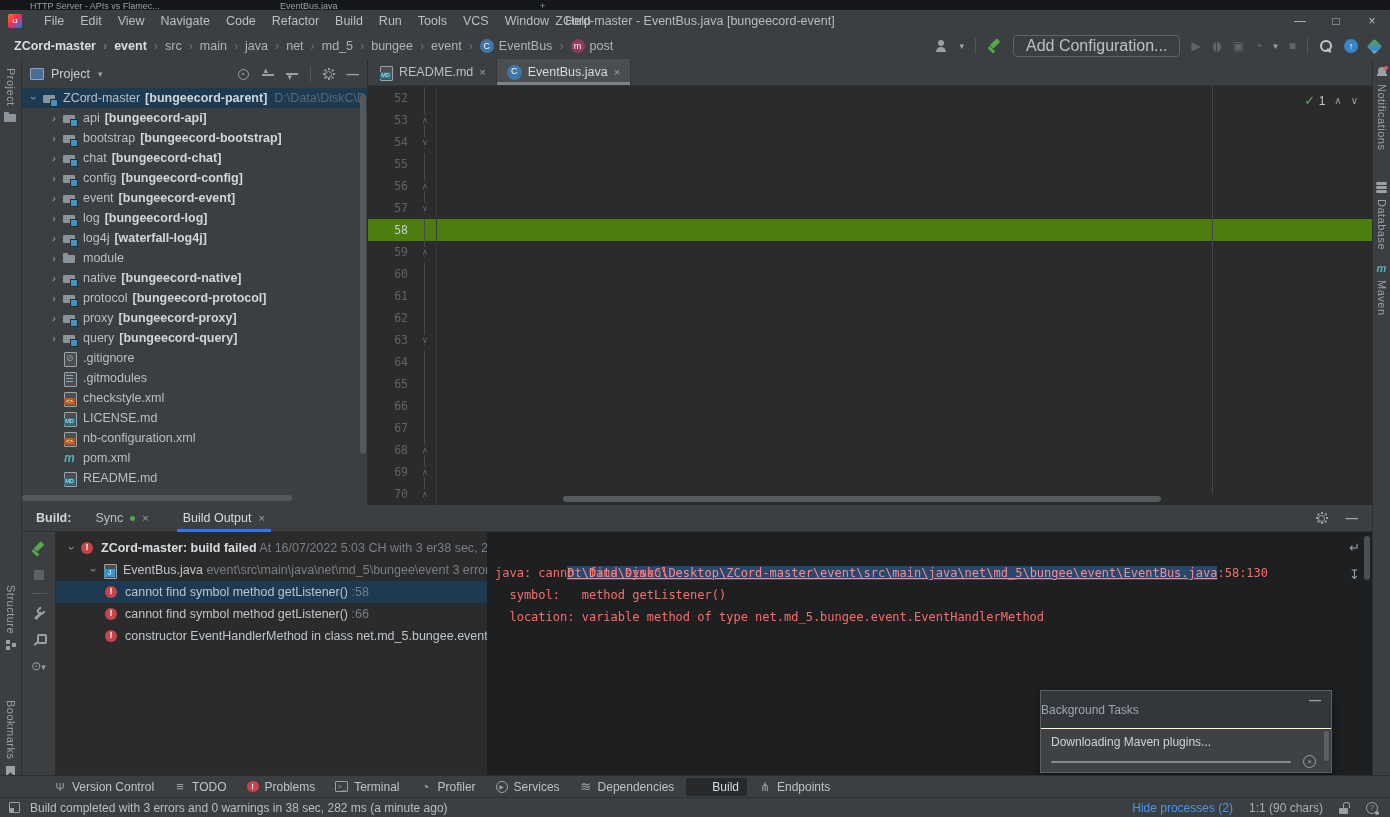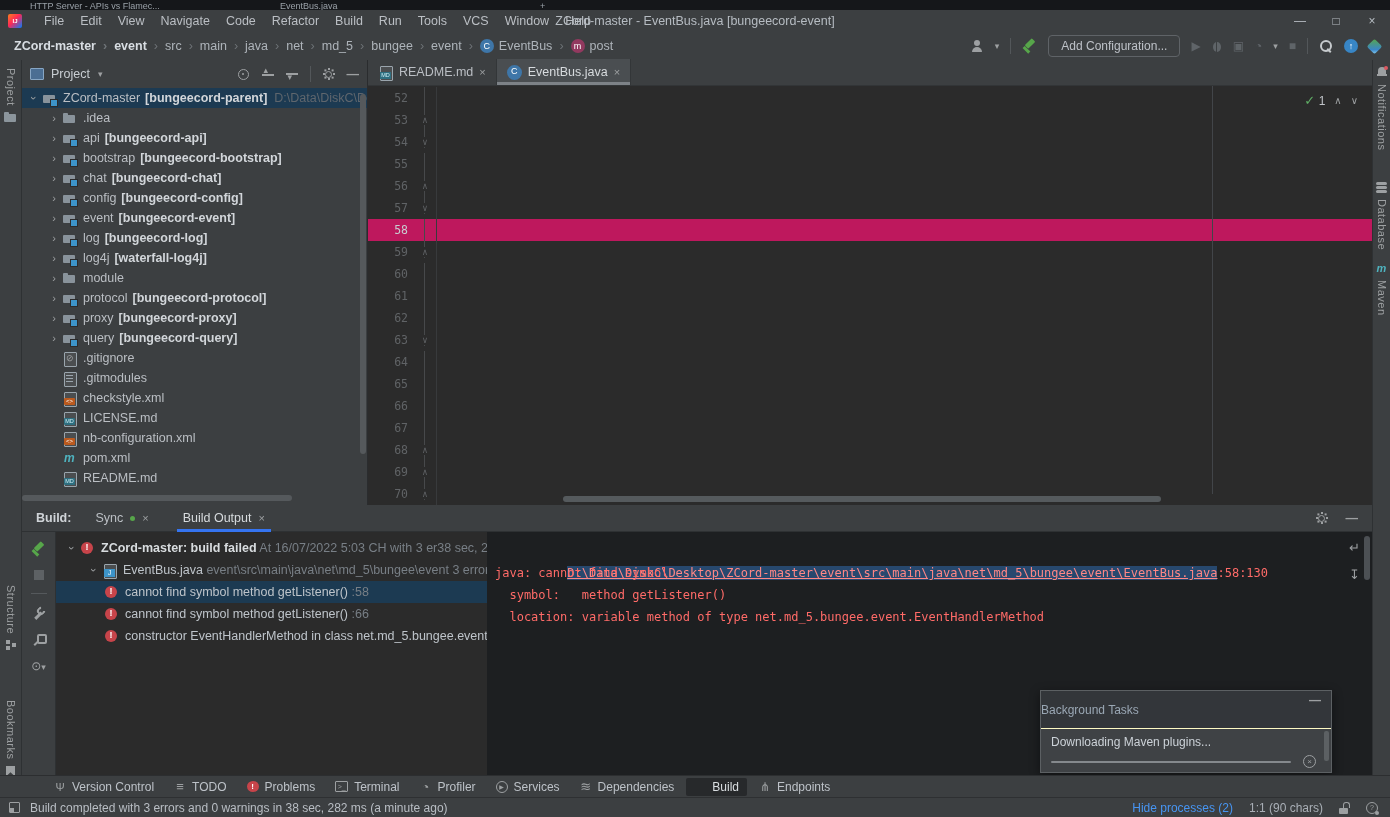--- a/index.html
+++ b/index.html
@@ -33,21 +33,21 @@
   .crumb-icon[data-icon="method"]::after { content:"m"; }
   #tb-right { position:absolute; right:10px; top:0; height:28px; display:flex; align-items:center; gap:11px; }
   .tb-divider { width:1px; height:16px; background:#53575a; }
   .i-user { position:relative; width:14px; height:14px; }
   .i-user::before { content:""; position:absolute; left:4px; top:1px; width:6px; height:6px; border-radius:50%; background:#9da0a2; }
   .i-user::after { content:""; position:absolute; left:2px; top:8px; width:10px; height:5px; border-radius:5px 5px 0 0; background:#9da0a2; }
   .chev-down { color:#9da0a2; font-size:9px; }
   .i-hammer { position:relative; width:15px; height:15px; color:#57a64a; }
   .i-hammer::before { content:""; position:absolute; left:3px; top:2px; width:10px; height:5px; background:currentColor; border-radius:1px; transform:rotate(-45deg); }
   .i-hammer::after { content:""; position:absolute; left:3px; top:7px; width:2.5px; height:8px; background:currentColor; transform:rotate(-45deg); }
-  #add-config { height:22px; padding:0 12px; border:1px solid #5f6367; border-radius:4px; background:none; color:#bdc1c7; font-size:12px; display:flex; align-items:center; }
+  #add-config { height:22px; padding:0 12px; border:1px solid #5f6367; border-radius:4px; background:none; color:#bdc1c7; font-size:16px; display:flex; align-items:center; }
   .gray-glyph { color:#5f6468; font-size:12px; }
   .i-bug { position:relative; width:10px; height:13px; }
   .i-bug::before { content:""; position:absolute; left:1px; top:2px; width:8px; height:10px; border-radius:50%; background:#5f6468; }
   .i-bug::after { content:""; position:absolute; left:4.5px; top:0; width:1px; height:13px; background:#3c3f41; }
   .i-search { position:relative; width:14px; height:14px; color:#c6cacd; }
   .i-search::before { content:""; position:absolute; left:1px; top:1px; width:8px; height:8px; border:2px solid currentColor; border-radius:50%; }
   .i-search::after { content:""; position:absolute; left:9px; top:9px; width:2px; height:5px; background:currentColor; transform:rotate(-45deg); }
   .i-update { width:14px; height:14px; border-radius:50%; background:#3886c6; color:#fff; display:flex; align-items:center; justify-content:center; font-size:9px; }
   .i-plugin { width:11px; height:11px; border-radius:2px; transform:rotate(45deg); background:linear-gradient(135deg,#57a64a,#3a86c8 70%,#8ad0f0); }
 
@@ -131,21 +131,21 @@
   .etab .ticon { position:relative; width:15px; height:15px; flex:none; }
   .etab .ticon[data-icon="md"]::before { content:""; position:absolute; left:2px; top:1px; width:11px; height:13px; background:#4b4e50; border:1px solid #9aa5ad; border-radius:1px; }
   .etab .ticon[data-icon="md"]::after { content:"MD"; position:absolute; left:2px; top:7px; width:11px; height:7px; background:#2e6f80; color:#cfeef5; font-size:5.5px; text-align:center; line-height:7px; }
   .etab .ticon[data-icon="class"] { border-radius:50%; background:#3e76a8; }
   .etab .ticon[data-icon="class"]::after { content:"C"; position:absolute; left:0; top:1.5px; width:15px; text-align:center; color:#fff; font-size:9px; }
   .etab .tclose { color:#9da0a2; font-size:11px; }
 
   #code { position:relative; height:419px; overflow:hidden; font-family:"DejaVu Sans Mono", monospace; font-size:12.5px; }
   #code-rows { padding-top:1px; }
   .crow { height:22px; display:flex; align-items:center; }
-  .crow[data-cur="true"] { background:#be185d; }
+  .crow[data-cur="true"] { background:#4d7c0f; }
   .ln { width:46px; flex:none; text-align:right; color:#606366; font-size:11.5px; padding-right:6px; }
   .crow[data-cur="true"] .ln { color:#c8ccd0; }
   .fold { width:22px; flex:none; text-align:center; color:#606366; font-size:9px; position:relative; }
   .fold::before { content:""; position:absolute; left:10px; top:-11px; width:1px; height:22px; background:#47494b; }
   .crow:first-child .fold::before, .crow[data-fold=""] .fold::before { background:#47494b; }
   .fold[data-fold="up"]::after { content:"∧"; position:relative; background:#2b2b2b; }
   .fold[data-fold="down"]::after { content:"∨"; position:relative; background:#2b2b2b; }
   .ctxt { flex:1; white-space:pre; overflow:hidden; border-left:1px solid #383a3c; padding-left:38px; height:22px; line-height:22px; }
   #margin-guide { position:absolute; left:844px; top:0; width:1px; height:408px; background:#424549; }
   #inspect-widget { position:absolute; right:14px; top:7px; display:flex; align-items:center; gap:9px; font-family:"Liberation Sans", sans-serif; }
@@ -399,27 +399,20 @@
     <div id="ptree">
 
         <div class="trow" data-indent="0" data-sel="true">
           <span class="chev" data-chev="v"></span>
           <span class="tree-icon" data-icon="folder-module"></span>
           <span class="tname">ZCord-master</span>
           <span class="ttag">[bungeecord-parent]</span>
           <span class="tmeta">D:\Data\DiskC\Desk</span>
         </div>
 
-        <div class="trow" data-indent="1">
-          <span class="chev" data-chev="&gt;"></span>
-          <span class="tree-icon" data-icon="folder"></span>
-          <span class="tname">.idea</span>
-          <span class="ttag"></span>
-          <span class="tmeta"></span>
-        </div>
 
         <div class="trow" data-indent="1">
           <span class="chev" data-chev="&gt;"></span>
           <span class="tree-icon" data-icon="folder-module"></span>
           <span class="tname">api</span>
           <span class="ttag">[bungeecord-api]</span>
           <span class="tmeta"></span>
         </div>
 
         <div class="trow" data-indent="1">
@@ -471,20 +464,27 @@
         </div>
 
         <div class="trow" data-indent="1">
           <span class="chev" data-chev="&gt;"></span>
           <span class="tree-icon" data-icon="folder"></span>
           <span class="tname">module</span>
           <span class="ttag"></span>
           <span class="tmeta"></span>
         </div>
 
+        <div class="trow" data-indent="1">
+          <span class="chev" data-chev="&gt;"></span>
+          <span class="tree-icon" data-icon="folder-module"></span>
+          <span class="tname">native</span>
+          <span class="ttag">[bungeecord-native]</span>
+          <span class="tmeta"></span>
+        </div>
 
         <div class="trow" data-indent="1">
           <span class="chev" data-chev="&gt;"></span>
           <span class="tree-icon" data-icon="folder-module"></span>
           <span class="tname">protocol</span>
           <span class="ttag">[bungeecord-protocol]</span>
           <span class="tmeta"></span>
         </div>
 
         <div class="trow" data-indent="1">

